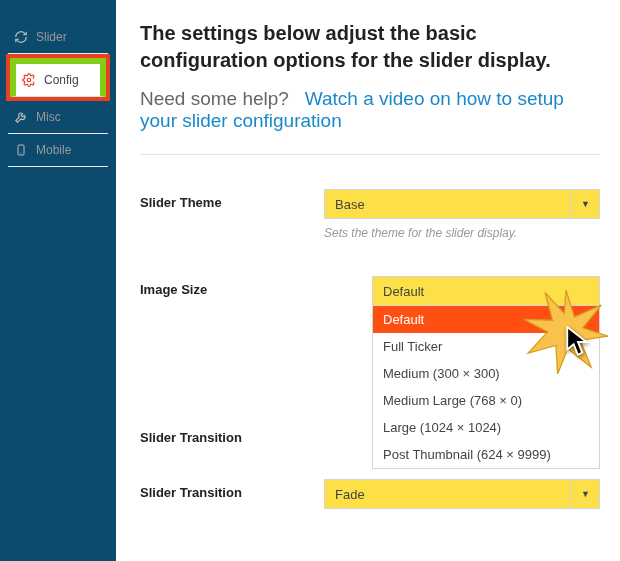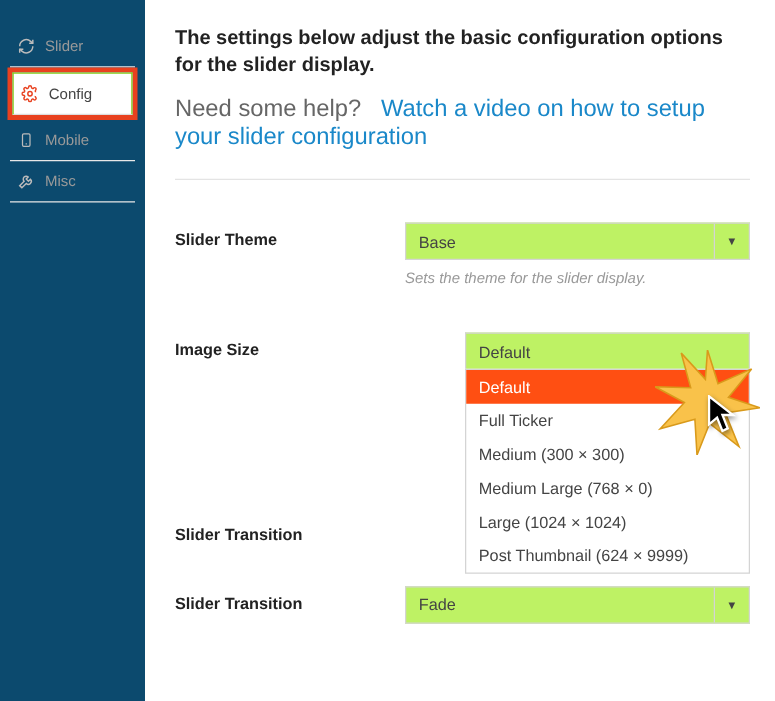--- a/index.html
+++ b/index.html
@@ -2,31 +2,31 @@
 <html><head>
 <meta charset="utf-8">
 <style>
 * { box-sizing: border-box; margin: 0; padding: 0; }
 body { font-family: -apple-system, "Helvetica Neue", Arial, sans-serif; font-size: 13px; color: #444; width: 620px; height: 561px; background: #f5f5f5; overflow: hidden; display: flex; }
 .sidebar { width: 116px; background: #0c4a6e; padding: 21px 8px; }
 .sidebar-item { display: flex; align-items: center; gap: 8px; padding: 9px 6px; color: #999; cursor: pointer; border-bottom: 1px solid #e8e8e8; font-size: 12px; }
 .sidebar-item.active { color: #444; }
 .sidebar-item .ic { width: 14px; height: 14px; display: inline-flex; align-items: center; justify-content: center; }
 .active-wrap { border: 4px solid #e8411f; padding: 0; margin: 0 -2px; }
-.active-wrap .sidebar-item { background: #fff; border: 1px solid #84cc16; border-bottom: 1px solid #ddd; }
+.active-wrap .sidebar-item { background: #fff; border: 6px solid #84cc16; border-bottom: 1px solid #ddd; }
 .active-wrap .sidebar-item .ic svg { stroke: #e8411f; }
 .main { flex: 1; background: #fff; padding: 20px 20px 0 24px; overflow: hidden; }
-.page-title { font-size: 16px; font-weight: 700; color: #222; line-height: 1.35; margin-bottom: 14px; }
+.page-title { font-size: 20px; font-weight: 700; color: #222; line-height: 1.35; margin-bottom: 14px; }
 .help-row { font-size: 19px; color: #666; margin-bottom: 22px; }
 .help-row a { color: #1a88c9; text-decoration: none; }
 hr.sep { border: none; border-top: 1px solid #e4e4e4; margin-bottom: 34px; }
 .field { display: flex; align-items: flex-start; margin-bottom: 34px; }
 .field-label { width: 184px; font-weight: 700; color: #222; font-size: 13px; padding-top: 6px; }
 .field-body { flex: 1; position: relative; }
-.select { position: relative; border: 1px solid #d4d4d4; background: #bef264; height: 30px; display: flex; align-items: center; padding: 0 30px 0 10px; font-size: 13px; cursor: pointer; }
+.select { position: relative; border: 1px solid #d4d4d4; background: #fde047; height: 30px; display: flex; align-items: center; padding: 0 30px 0 10px; font-size: 13px; cursor: pointer; }
 .select .caret { position: absolute; right: 0; top: 0; width: 28px; height: 100%; border-left: 1px solid #d4d4d4; display: flex; align-items: center; justify-content: center; font-size: 9px; }
 .hint { font-style: italic; color: #999; font-size: 12px; margin-top: 6px; line-height: 1.45; }
 .dropdown { position: absolute; left: 0; right: 0; top: 29px; border: 1px solid #d4d4d4; background: #fff; z-index: 5; }
 .dropdown .opt { padding: 6px 10px; font-size: 13px; cursor: pointer; }
 .dropdown .opt.sel { background: #ff4f12; color: #fff; }
 .starburst { position: absolute; top: 14px; right: -8px; width: 84px; height: 84px; pointer-events: none; z-index: 20; }
 .star-svg { position: absolute; top: 0; left: 0; width: 84px; height: 84px; }
 .cursor-svg { position: absolute; top: 36px; left: 42px; width: 26px; height: 32px; filter: drop-shadow(1px 2px 2px rgba(0,0,0,.45)); }
 </style>
 </head>
@@ -50,35 +50,35 @@
             <circle cx="12" cy="12" r="3"></circle>
             <path d="M19.4 15a1.7 1.7 0 0 0 .34 1.87l.06.06a2 2 0 1 1-2.83 2.83l-.06-.06a1.7 1.7 0 0 0-1.87-.34 1.7 1.7 0 0 0-1.03 1.56V21a2 2 0 1 1-4 0v-.09A1.7 1.7 0 0 0 9 19.4a1.7 1.7 0 0 0-1.87.34l-.06.06a2 2 0 1 1-2.83-2.83l.06-.06A1.7 1.7 0 0 0 4.6 15a1.7 1.7 0 0 0-1.56-1.03H3a2 2 0 1 1 0-4h.09A1.7 1.7 0 0 0 4.6 9a1.7 1.7 0 0 0-.34-1.87l-.06-.06a2 2 0 1 1 2.83-2.83l.06.06A1.7 1.7 0 0 0 9 4.6a1.7 1.7 0 0 0 1.03-1.56V3a2 2 0 1 1 4 0v.09A1.7 1.7 0 0 0 15 4.6a1.7 1.7 0 0 0 1.87-.34l.06-.06a2 2 0 1 1 2.83 2.83l-.06.06A1.7 1.7 0 0 0 19.4 9c.14.34.22.7.22 1.07"></path>
           </svg>
       </span>
       <span>Config</span>
     </div>
   </div>
 
   <div class="sidebar-item">
     <span class="ic">
+      <svg width="14" height="14" viewBox="0 0 24 24" fill="none" stroke="#bbb" stroke-width="2">
+          <path d="M14.7 6.3a4 4 0 0 0-5.66 5.66L3 18l3 3 6.04-6.04a4 4 0 0 0 5.66-5.66L15 12l-3-3 2.7-2.7z"></path>
+        </svg>
+    </span>
+    <span>Misc</span>
+  </div>
+
+  <div class="sidebar-item">
+    <span class="ic">
       <svg width="12" height="14" viewBox="0 0 24 24" fill="none" stroke="#bbb" stroke-width="2">
           <rect x="6" y="2" width="12" height="20" rx="2"></rect>
           <line x1="11" y1="18" x2="13" y2="18"></line>
         </svg>
     </span>
     <span>Mobile</span>
-  </div>
-
-  <div class="sidebar-item">
-    <span class="ic">
-      <svg width="14" height="14" viewBox="0 0 24 24" fill="none" stroke="#bbb" stroke-width="2">
-          <path d="M14.7 6.3a4 4 0 0 0-5.66 5.66L3 18l3 3 6.04-6.04a4 4 0 0 0 5.66-5.66L15 12l-3-3 2.7-2.7z"></path>
-        </svg>
-    </span>
-    <span>Misc</span>
   </div>
 </nav>
 
 <main class="main">
   <h2 class="page-title">The settings below adjust the basic configuration options for the slider display.</h2>
   <div class="help-row">
     <span>Need some help?</span>
     &nbsp;
     <a href="#">Watch a video on how to setup your slider configuration</a>
   </div>

